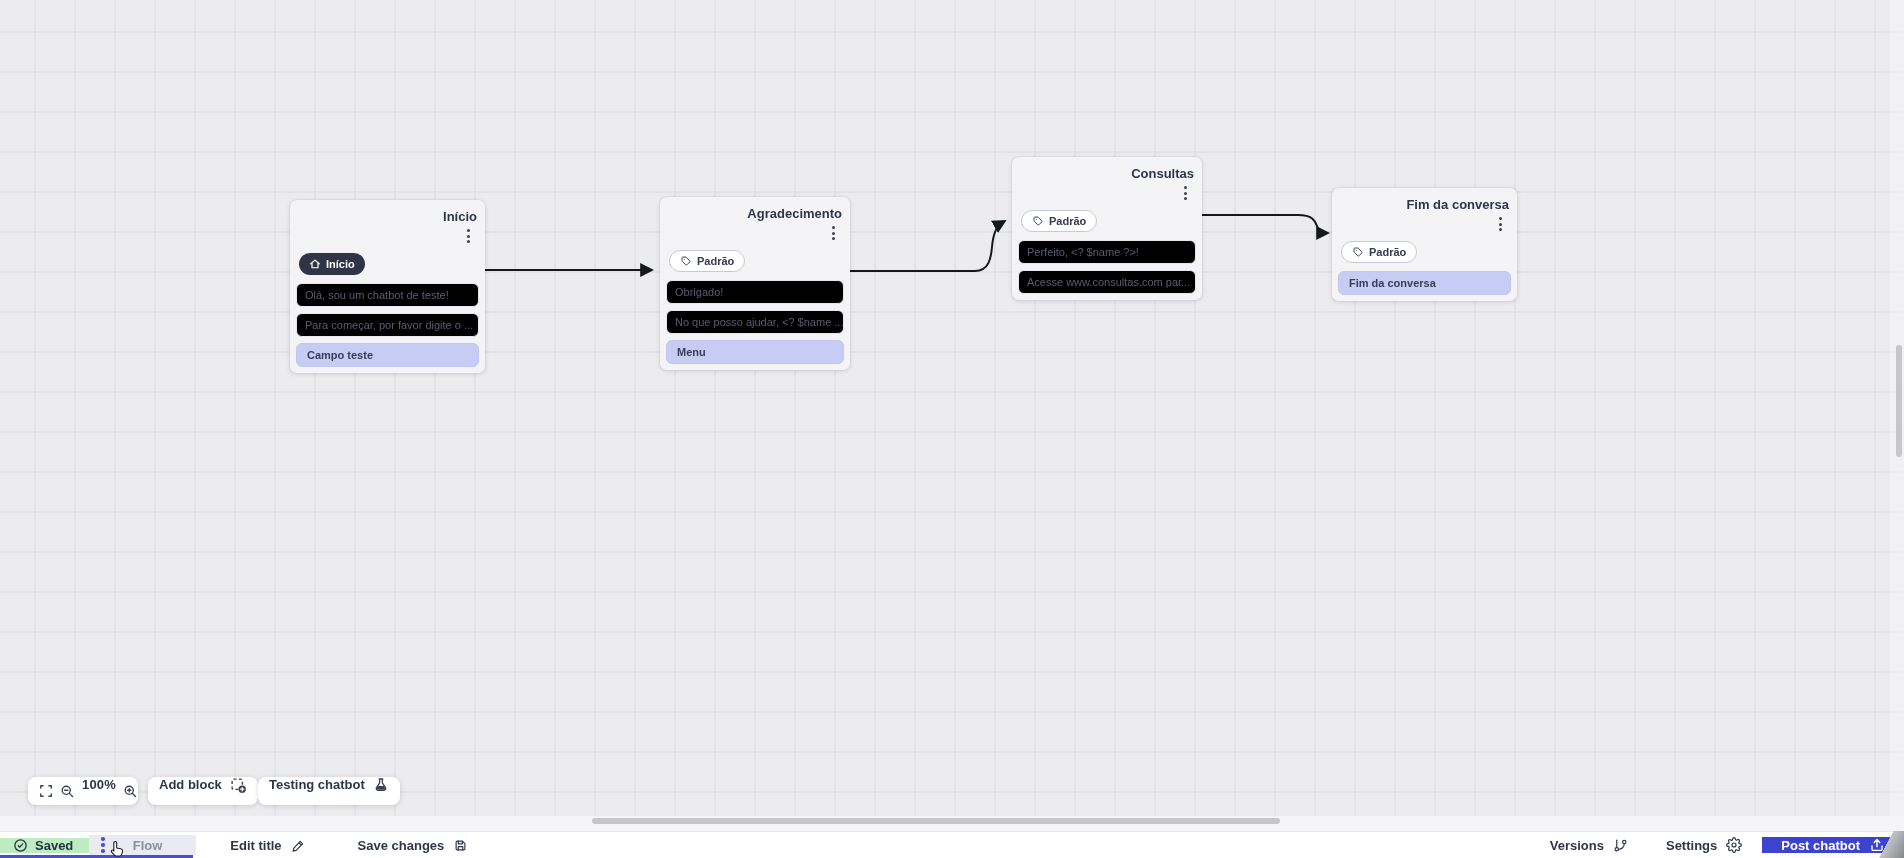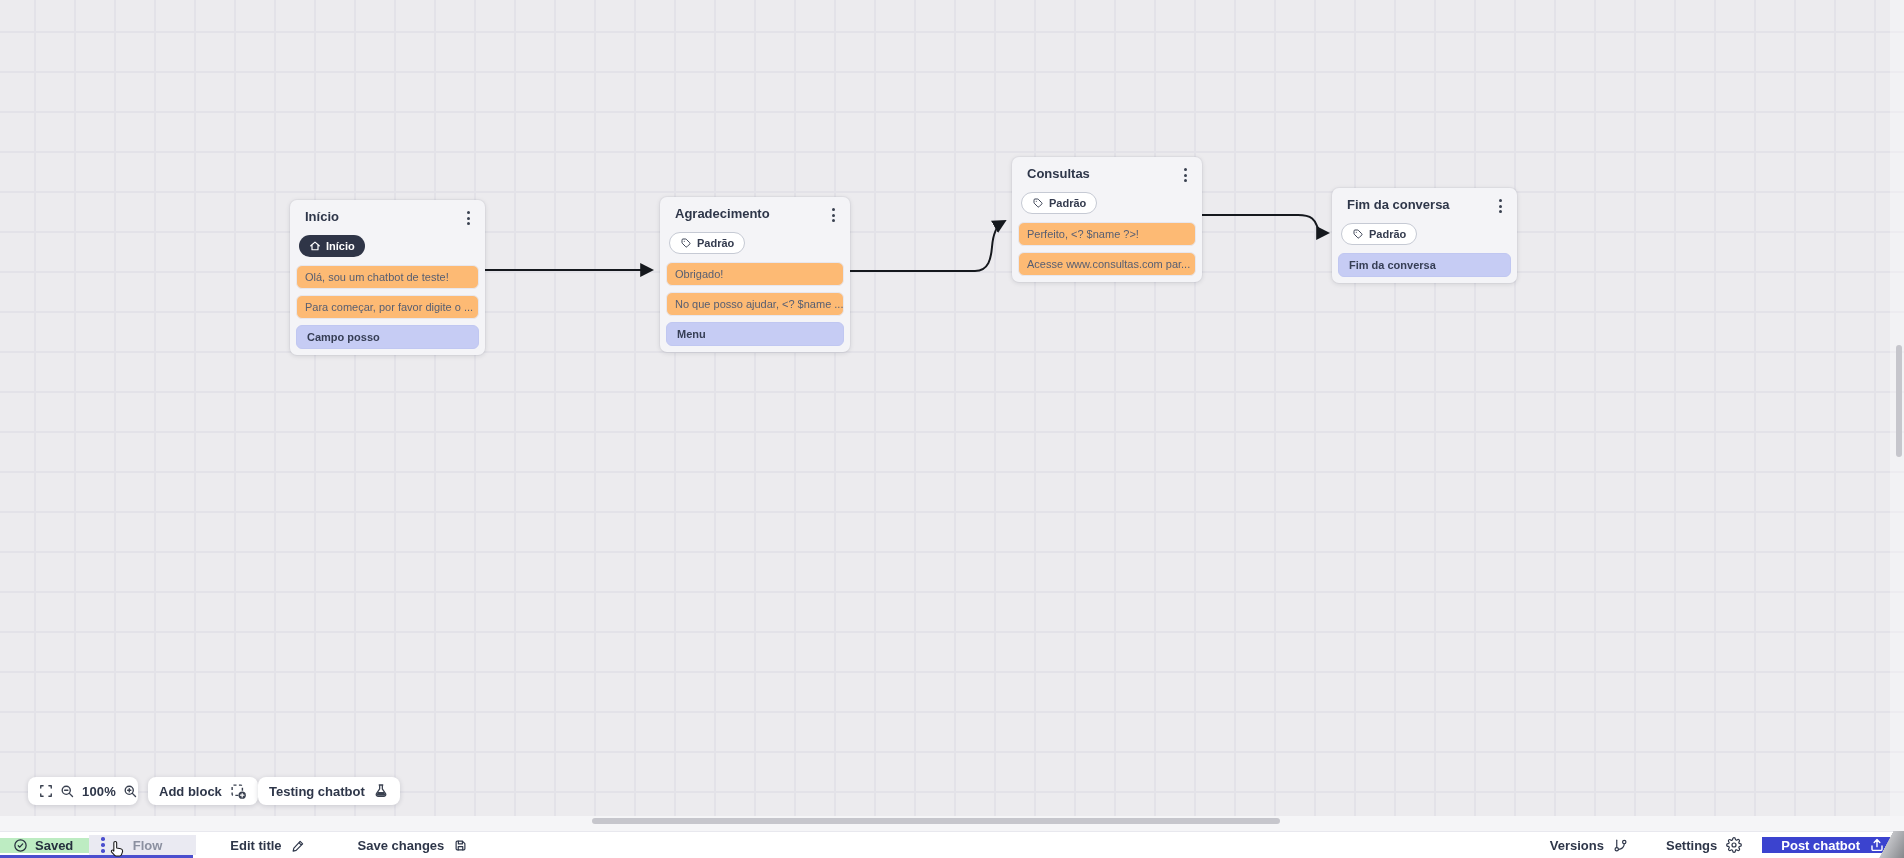--- a/index.html
+++ b/index.html
@@ -19,43 +19,43 @@
     background-position:-6px -9px;
   }
   .wires { position:absolute; left:0; top:0; width:1904px; height:831px; pointer-events:none; }
 
   
   .node {
     position:absolute; background:#f4f4f7; border-radius:7px;
     box-shadow:0 1px 5px rgba(25,30,48,.13), 0 0 0 1px rgba(25,30,48,.03);
     padding:8px 6px 6px; display:flex; flex-direction:column;
   }
-  .node-header { display:flex; align-items:flex-start; justify-content:space-between; padding:0 2px 0 9px; margin-bottom:7px; }
+  .node-header { display:flex; align-items:flex-end; justify-content:space-between; padding:0 2px 0 9px; margin-bottom:7px;flex-direction:column; }
   .node-title { font-size:13px; font-weight:700; color:#2e3649; line-height:18px; }
   .kebab { display:flex; flex-direction:column; gap:2.5px; padding:3px 7px; cursor:pointer; }
   .kebab i { width:3px; height:3px; border-radius:50%; background:#3a4150; display:block; }
   .badge-row { padding:0 3px; margin-bottom:8px; }
   .badge { display:inline-flex; align-items:center; gap:5px; height:22px; padding:0 10px; border-radius:12px; font-size:11px; font-weight:700; }
   .badge.dark { background:#2f3547; color:#ffffff; }
   .badge.outline { background:#ffffff; color:#343b4e; border:1px solid #c6cad4; }
   .badge svg { flex:0 0 auto; }
   .card {
-    background:#fdba74; border:1px solid #e7e7ee; border-radius:6px;
+    background:#000000; border:1px solid #e7e7ee; border-radius:6px;
     height:24px; padding:0 8px; display:flex; align-items:center;
     font-size:11px; color:#565e72; margin-bottom:6px;
     white-space:nowrap; overflow:hidden; cursor:pointer;
   }
   .card:last-child { margin-bottom:0; }
   .card.input { background:#c6ccf4; border-color:#c0c7f1; color:#363e55; font-weight:700; padding-left:10px; }
 
   
   .tool-card {
     position:absolute; top:777px; height:28px; background:#ffffff; border-radius:8px;
     box-shadow:0 1px 5px rgba(25,30,48,.16);
-    display:flex; align-items:center; gap:8px; padding:0 11px;
+    display:flex; gap:8px; padding:0 11px;
     font-size:13px; font-weight:700; color:#2e3649; cursor:pointer;
   }
   .tool-card .icon-btn { display:flex; align-items:center; cursor:pointer; }
   .zoom-level { font-size:13px; font-weight:700; letter-spacing:.2px; }
 
   
   .hscroll-band { position:absolute; left:0; top:816px; width:1904px; height:15px; background:#f5f5f7; }
   .hscroll-thumb { position:absolute; left:592px; top:818px; width:688px; height:6px; border-radius:3px; background:#c6c6cc; cursor:pointer; }
   .vscroll-gutter { position:absolute; left:1890px; top:0; width:14px; height:816px; background:rgba(255,255,255,.35); }
   .vscroll-thumb { position:absolute; left:1896px; top:345px; width:6px; height:112px; border-radius:3px; background:#c6c6cc; cursor:pointer; }
@@ -114,21 +114,21 @@
       <div class="badge-row">
         <span class="badge dark">
           <svg class="ic" width="12" height="12" viewBox="0 0 24 24" fill="none" stroke="#ffffff" stroke-width="2.4" stroke-linecap="round" stroke-linejoin="round">
               <path d="M3.5 11.5 12 4.2l8.5 7.3M6 9.8V19.5h12V9.8"></path>
             </svg>
           <span>Início</span>
         </span>
       </div>
       <div class="card">Olá, sou um chatbot de teste!</div>
       <div class="card">Para começar, por favor digite o ...</div>
-      <div class="card input">Campo posso</div>
+      <div class="card input">Campo teste</div>
     </div>
 
     <div class="node" style="left:660px; top:197px; width:190px;">
       <div class="node-header">
         <span class="node-title">Agradecimento</span>
         <span class="kebab">
             <i></i>
             <i></i>
             <i></i>
           </span>

